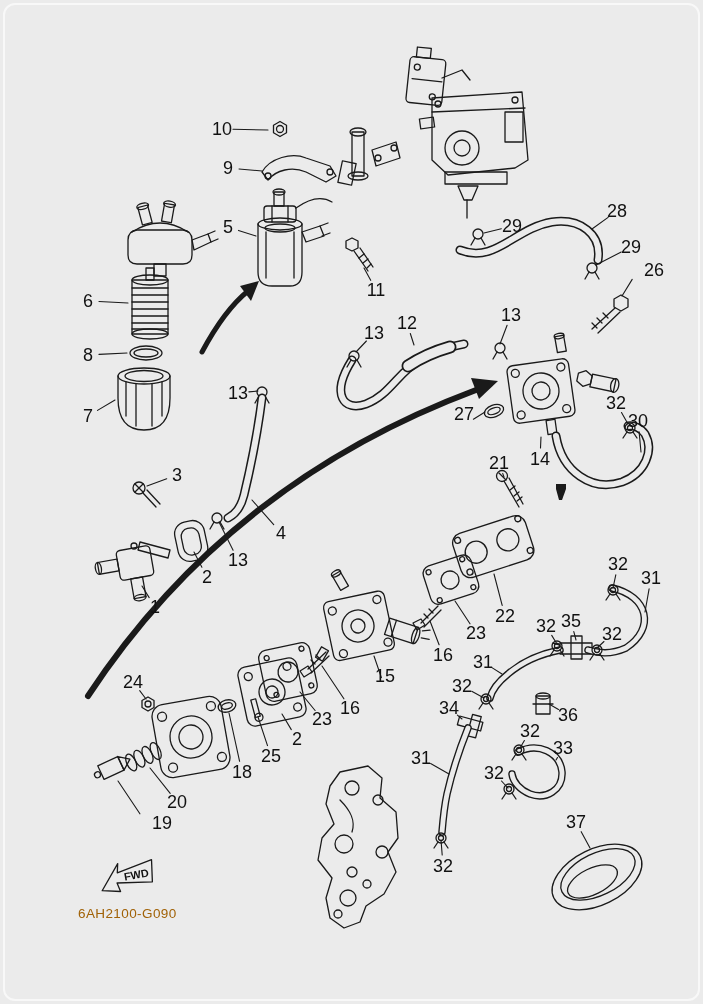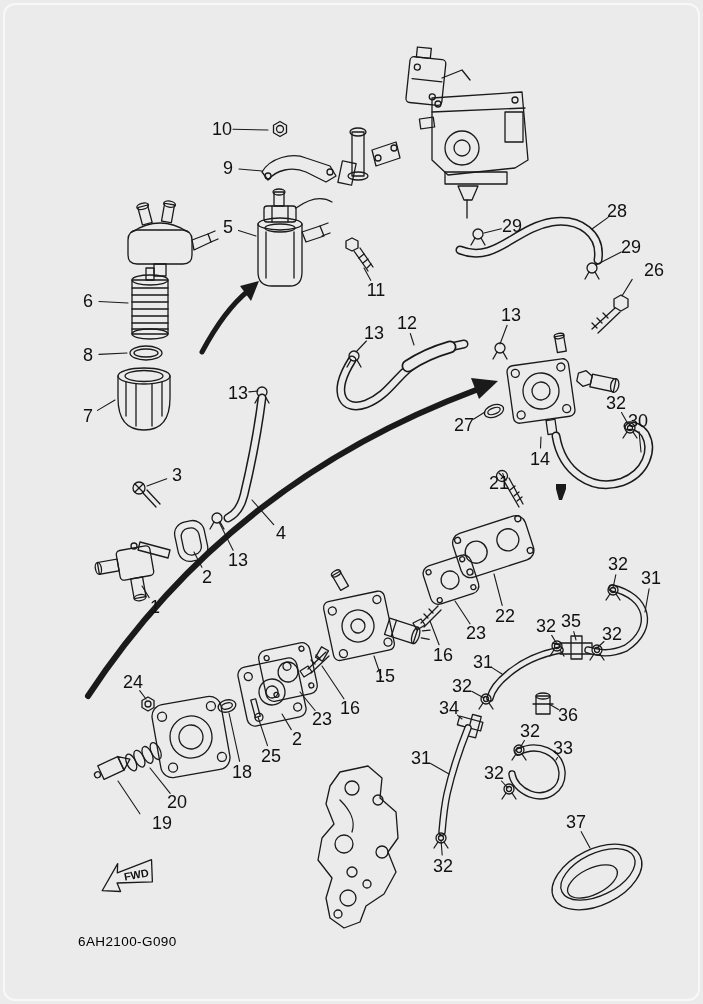--- a/index.html
+++ b/index.html
@@ -14,21 +14,21 @@
   #art .tube2-o{stroke-width:7.5;}
   #art .tube2-i{stroke:#ebebeb;stroke-width:4.8;}
   #art .sleeve-o{stroke-width:13;}
   #art .sleeve-i{stroke:#ebebeb;stroke-width:9.5;}
   #art .arrow{stroke-width:6;}
   #art .arrow-s{stroke-width:5;}
   #art .txt{fill:#111;stroke:none;font-family:"Liberation Sans",sans-serif;font-weight:bold;}
   #art .leaders line{stroke-width:1.1;}
   .callout{position:absolute;transform:translate(-50%,-50%);font-size:18px;color:#111;
            font-family:"Liberation Sans",sans-serif;white-space:nowrap;}
-  .code{position:absolute;left:78px;top:906px;font-size:13.5px;color:#000000;letter-spacing:.4px;margin-top:28px;}
+  .code{position:absolute;left:78px;top:906px;font-size:13.5px;color:#a16207;letter-spacing:.4px;}
 </style>
 </head>
 <body>
 
 <div class="stage">
   <div class="frame"></div>
 
   <svg id="art" width="703" height="1004" viewBox="0 0 703 1004">
 
     <g>
@@ -565,26 +565,26 @@
       <div class="callout" style="left: 631px; top: 247px;">29</div>
       <div class="callout" style="left: 638px; top: 270px; margin-left: 16px;">26</div>
       <div class="callout" style="left: 88px; top: 301px;">6</div>
       <div class="callout" style="left: 376px; top: 290px;">11</div>
       <div class="callout" style="left: 374px; top: 333px;">13</div>
       <div class="callout" style="left: 407px; top: 323px;">12</div>
       <div class="callout" style="left: 511px; top: 315px;">13</div>
       <div class="callout" style="left: 88px; top: 355px;">8</div>
       <div class="callout" style="left: 88px; top: 416px;">7</div>
       <div class="callout" style="left: 238px; top: 393px;">13</div>
-      <div class="callout" style="left: 464px; top: 425px;">27</div>
+      <div class="callout" style="left: 464px; top: 414px;">27</div>
       <div class="callout" style="left: 540px; top: 459px;">14</div>
       <div class="callout" style="left: 616px; top: 403px;">32</div>
       <div class="callout" style="left: 638px; top: 421px;">30</div>
       <div class="callout" style="left: 177px; top: 475px;">3</div>
-      <div class="callout" style="left: 499px; top: 483px;">21</div>
+      <div class="callout" style="left: 499px; top: 463px;">21</div>
       <div class="callout" style="left: 281px; top: 533px;">4</div>
       <div class="callout" style="left: 238px; top: 560px;">13</div>
       <div class="callout" style="left: 207px; top: 577px;">2</div>
       <div class="callout" style="left: 155px; top: 607px;">1</div>
       <div class="callout" style="left: 505px; top: 616px;">22</div>
       <div class="callout" style="left: 618px; top: 564px;">32</div>
       <div class="callout" style="left: 651px; top: 578px;">31</div>
       <div class="callout" style="left: 476px; top: 633px;">23</div>
       <div class="callout" style="left: 443px; top: 655px;">16</div>
       <div class="callout" style="left: 546px; top: 626px;">32</div>

